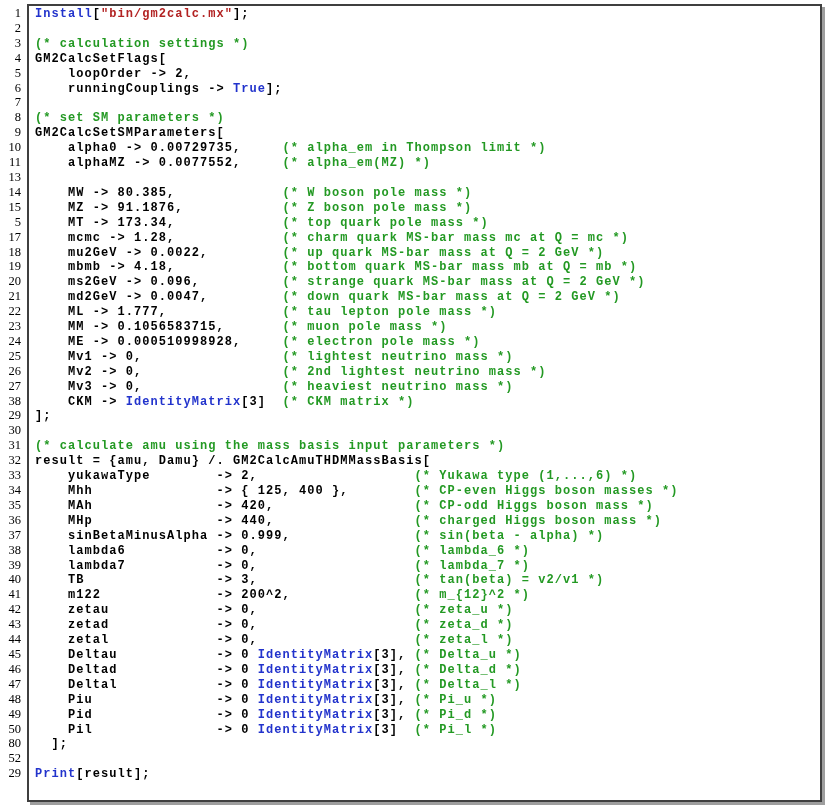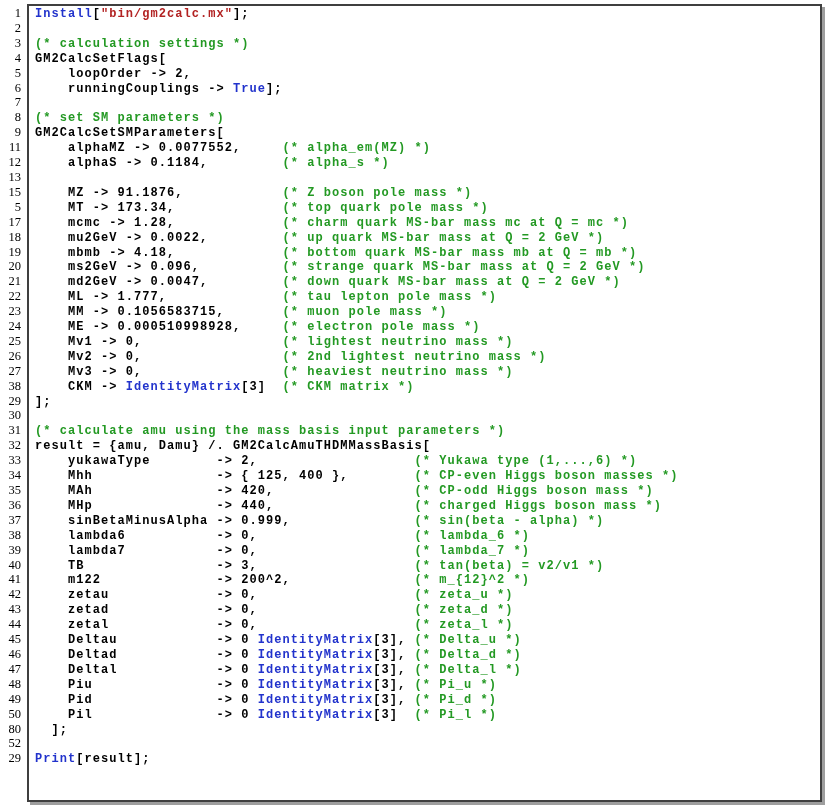--- a/index.html
+++ b/index.html
@@ -60,23 +60,24 @@
   <div class="lines">
       <div class="row"><span class="num">1</span><span class="txt"><span class="tok-k">Install</span><span class="tok-p">[</span><span class="tok-s">"bin/gm2calc.mx"</span><span class="tok-p">];</span></span></div>
       <div class="row"><span class="num">2</span><span class="txt"></span></div>
       <div class="row"><span class="num">3</span><span class="txt"><span class="tok-c">(* calculation settings *)</span></span></div>
       <div class="row"><span class="num">4</span><span class="txt"><span class="tok-p">GM2CalcSetFlags[</span></span></div>
       <div class="row"><span class="num">5</span><span class="txt"><span class="tok-p">    loopOrder -&gt; 2,</span></span></div>
       <div class="row"><span class="num">6</span><span class="txt"><span class="tok-p">    runningCouplings -&gt; </span><span class="tok-k">True</span><span class="tok-p">];</span></span></div>
       <div class="row"><span class="num">7</span><span class="txt"></span></div>
       <div class="row"><span class="num">8</span><span class="txt"><span class="tok-c">(* set SM parameters *)</span></span></div>
       <div class="row"><span class="num">9</span><span class="txt"><span class="tok-p">GM2CalcSetSMParameters[</span></span></div>
+      <div class="row"><span class="num">10</span><span class="txt"><span class="tok-p">    alpha0 -&gt; 0.00729735,</span><span class="tok-c">     (* alpha_em in Thompson limit *)</span></span></div>
       <div class="row"><span class="num">11</span><span class="txt"><span class="tok-p">    alphaMZ -&gt; 0.0077552,</span><span class="tok-c">     (* alpha_em(MZ) *)</span></span></div>
-      <div class="row"><span class="num">12</span><span class="txt"><span class="tok-p">    alphaS -&gt; 0.1184,</span><span class="tok-c">         (* alpha_s *)</span></span></div>
       <div class="row"><span class="num">13</span></div>
+      <div class="row"><span class="num">14</span><span class="txt"><span class="tok-p">    MW -&gt; 80.385,</span><span class="tok-c">             (* W boson pole mass *)</span></span></div>
       <div class="row"><span class="num">15</span><span class="txt"><span class="tok-p">    MZ -&gt; 91.1876,</span><span class="tok-c">            (* Z boson pole mass *)</span></span></div>
       <div class="row"><span class="num">5</span><span class="txt"><span class="tok-p">    MT -&gt; 173.34,</span><span class="tok-c">             (* top quark pole mass *)</span></span></div>
       <div class="row"><span class="num">17</span><span class="txt"><span class="tok-p">    mcmc -&gt; 1.28,</span><span class="tok-c">             (* charm quark MS-bar mass mc at Q = mc *)</span></span></div>
       <div class="row"><span class="num">18</span><span class="txt"><span class="tok-p">    mu2GeV -&gt; 0.0022,</span><span class="tok-c">         (* up quark MS-bar mass at Q = 2 GeV *)</span></span></div>
       <div class="row"><span class="num">19</span><span class="txt"><span class="tok-p">    mbmb -&gt; 4.18,</span><span class="tok-c">             (* bottom quark MS-bar mass mb at Q = mb *)</span></span></div>
       <div class="row"><span class="num">20</span><span class="txt"><span class="tok-p">    ms2GeV -&gt; 0.096,</span><span class="tok-c">          (* strange quark MS-bar mass at Q = 2 GeV *)</span></span></div>
       <div class="row"><span class="num">21</span><span class="txt"><span class="tok-p">    md2GeV -&gt; 0.0047,</span><span class="tok-c">         (* down quark MS-bar mass at Q = 2 GeV *)</span></span></div>
       <div class="row"><span class="num">22</span><span class="txt"><span class="tok-p">    ML -&gt; 1.777,</span><span class="tok-c">              (* tau lepton pole mass *)</span></span></div>
       <div class="row"><span class="num">23</span><span class="txt"><span class="tok-p">    MM -&gt; 0.1056583715,</span><span class="tok-c">       (* muon pole mass *)</span></span></div>
       <div class="row"><span class="num">24</span><span class="txt"><span class="tok-p">    ME -&gt; 0.000510998928,</span><span class="tok-c">     (* electron pole mass *)</span></span></div>

